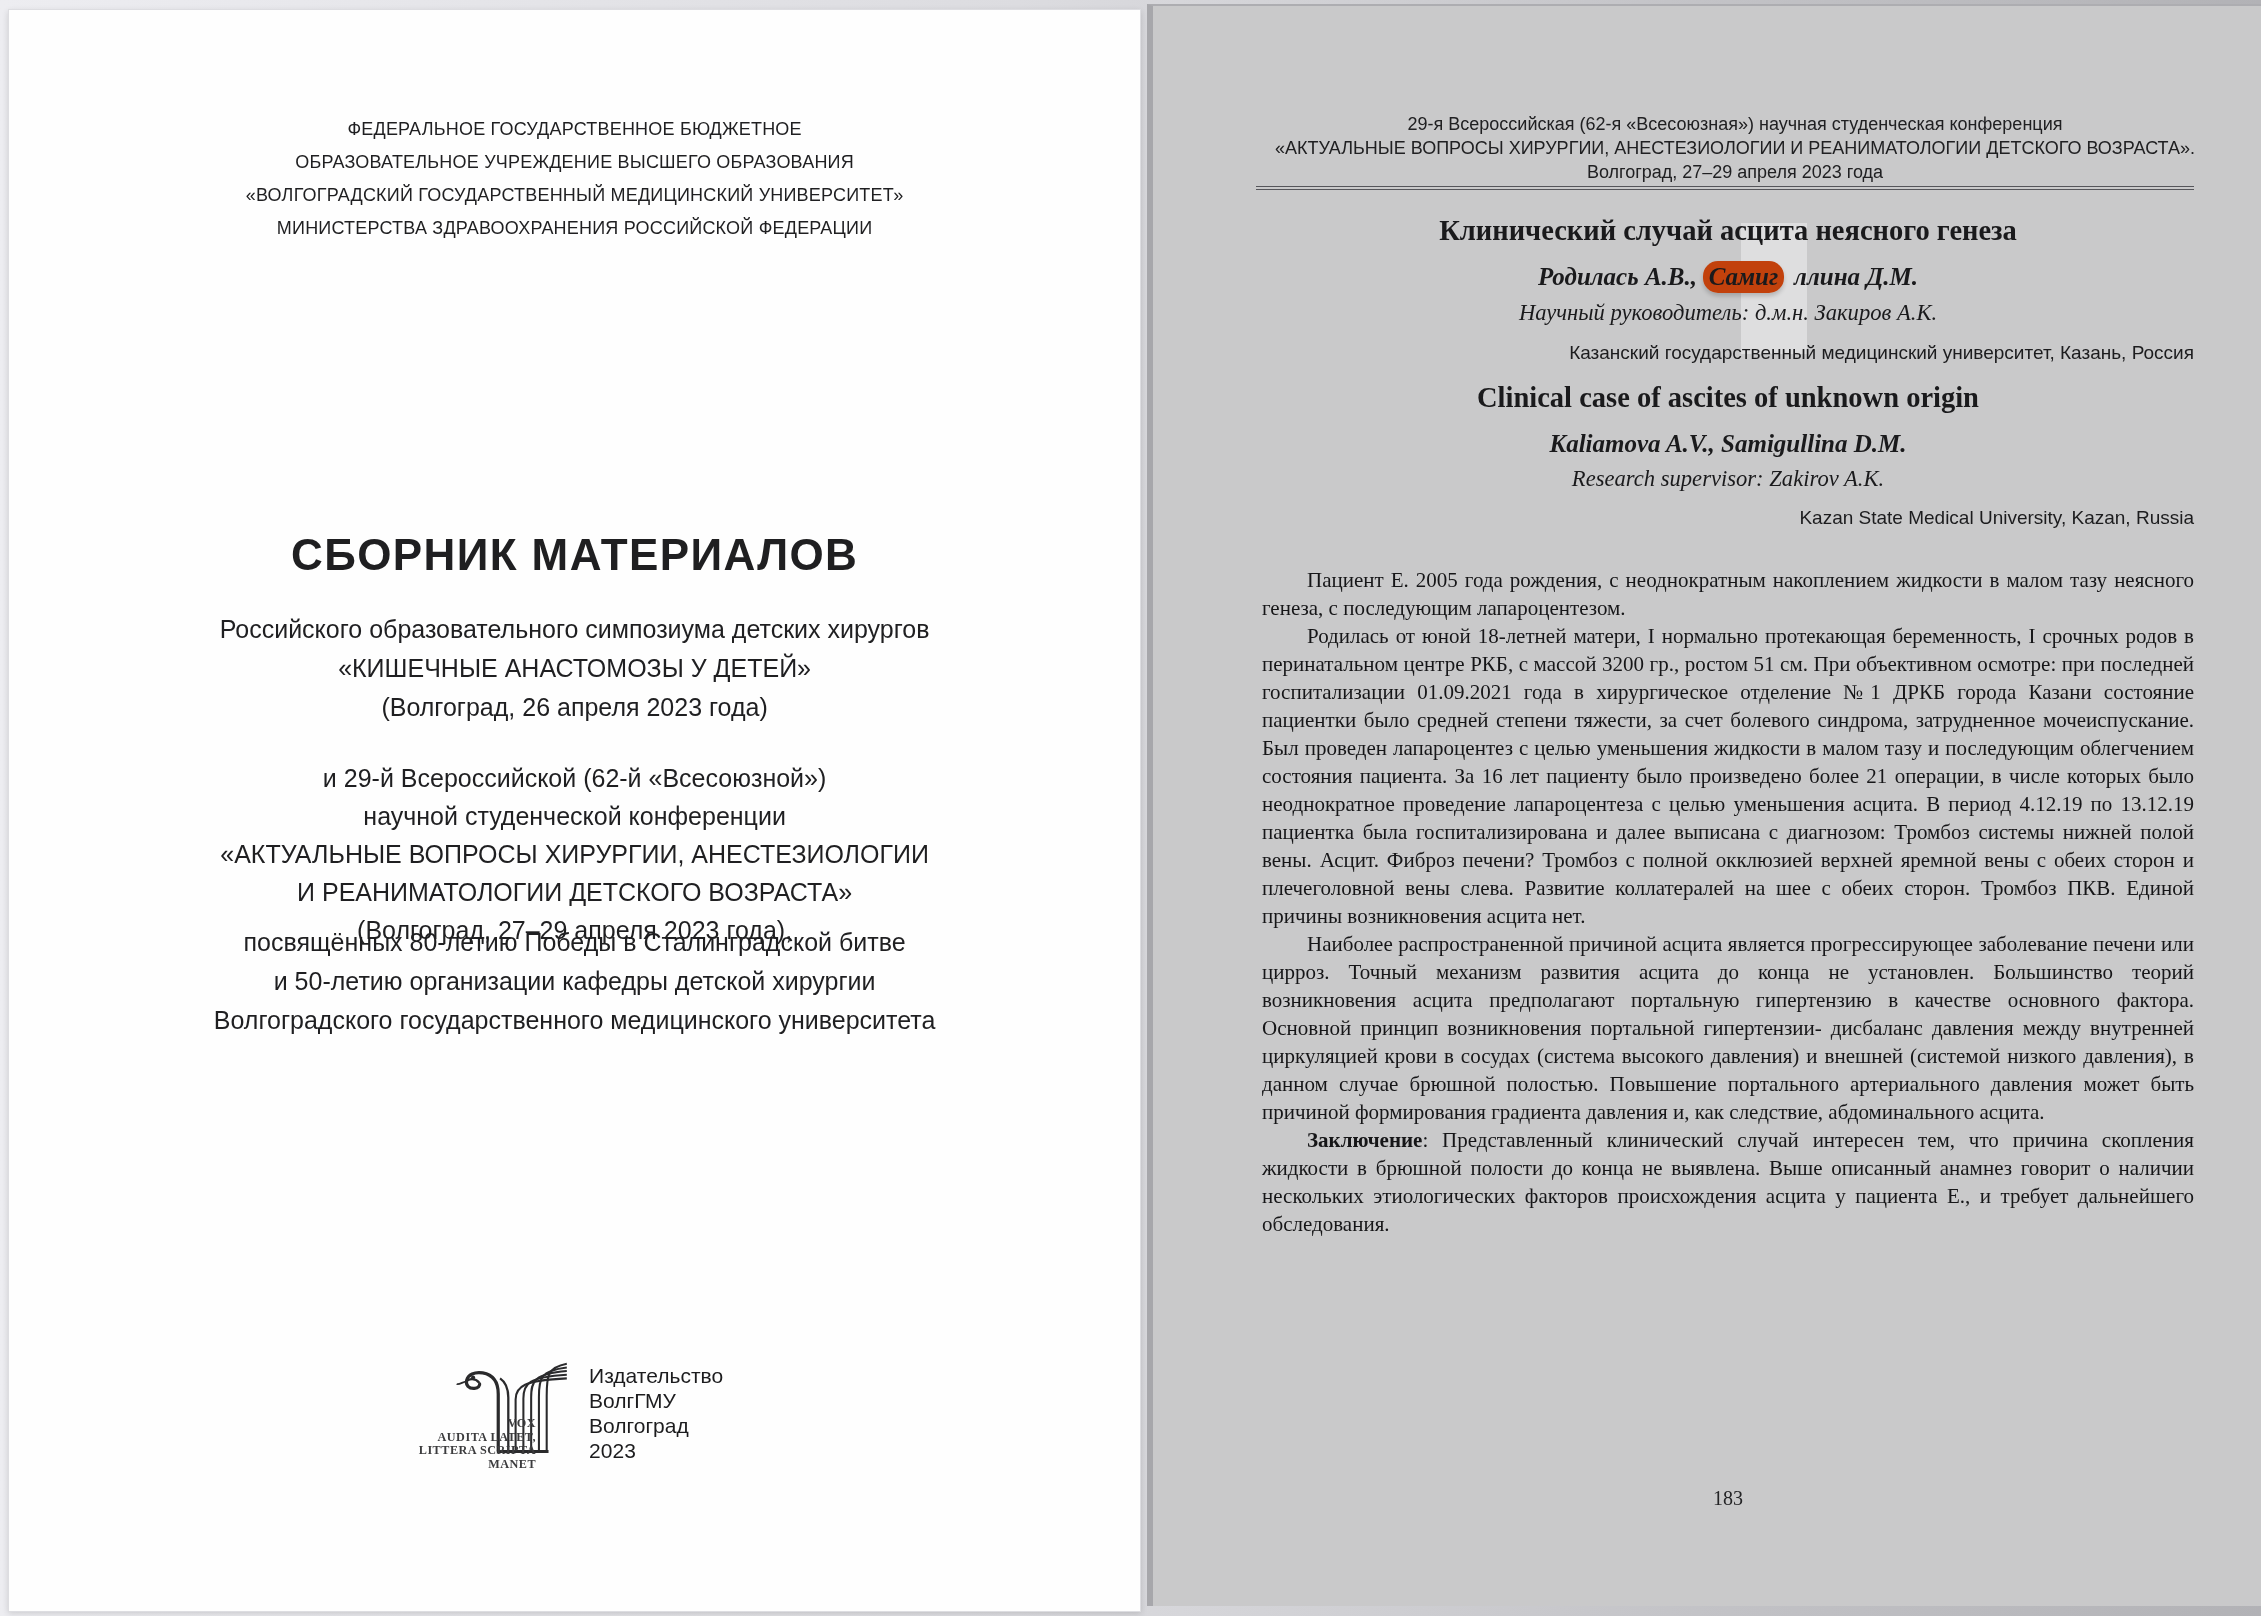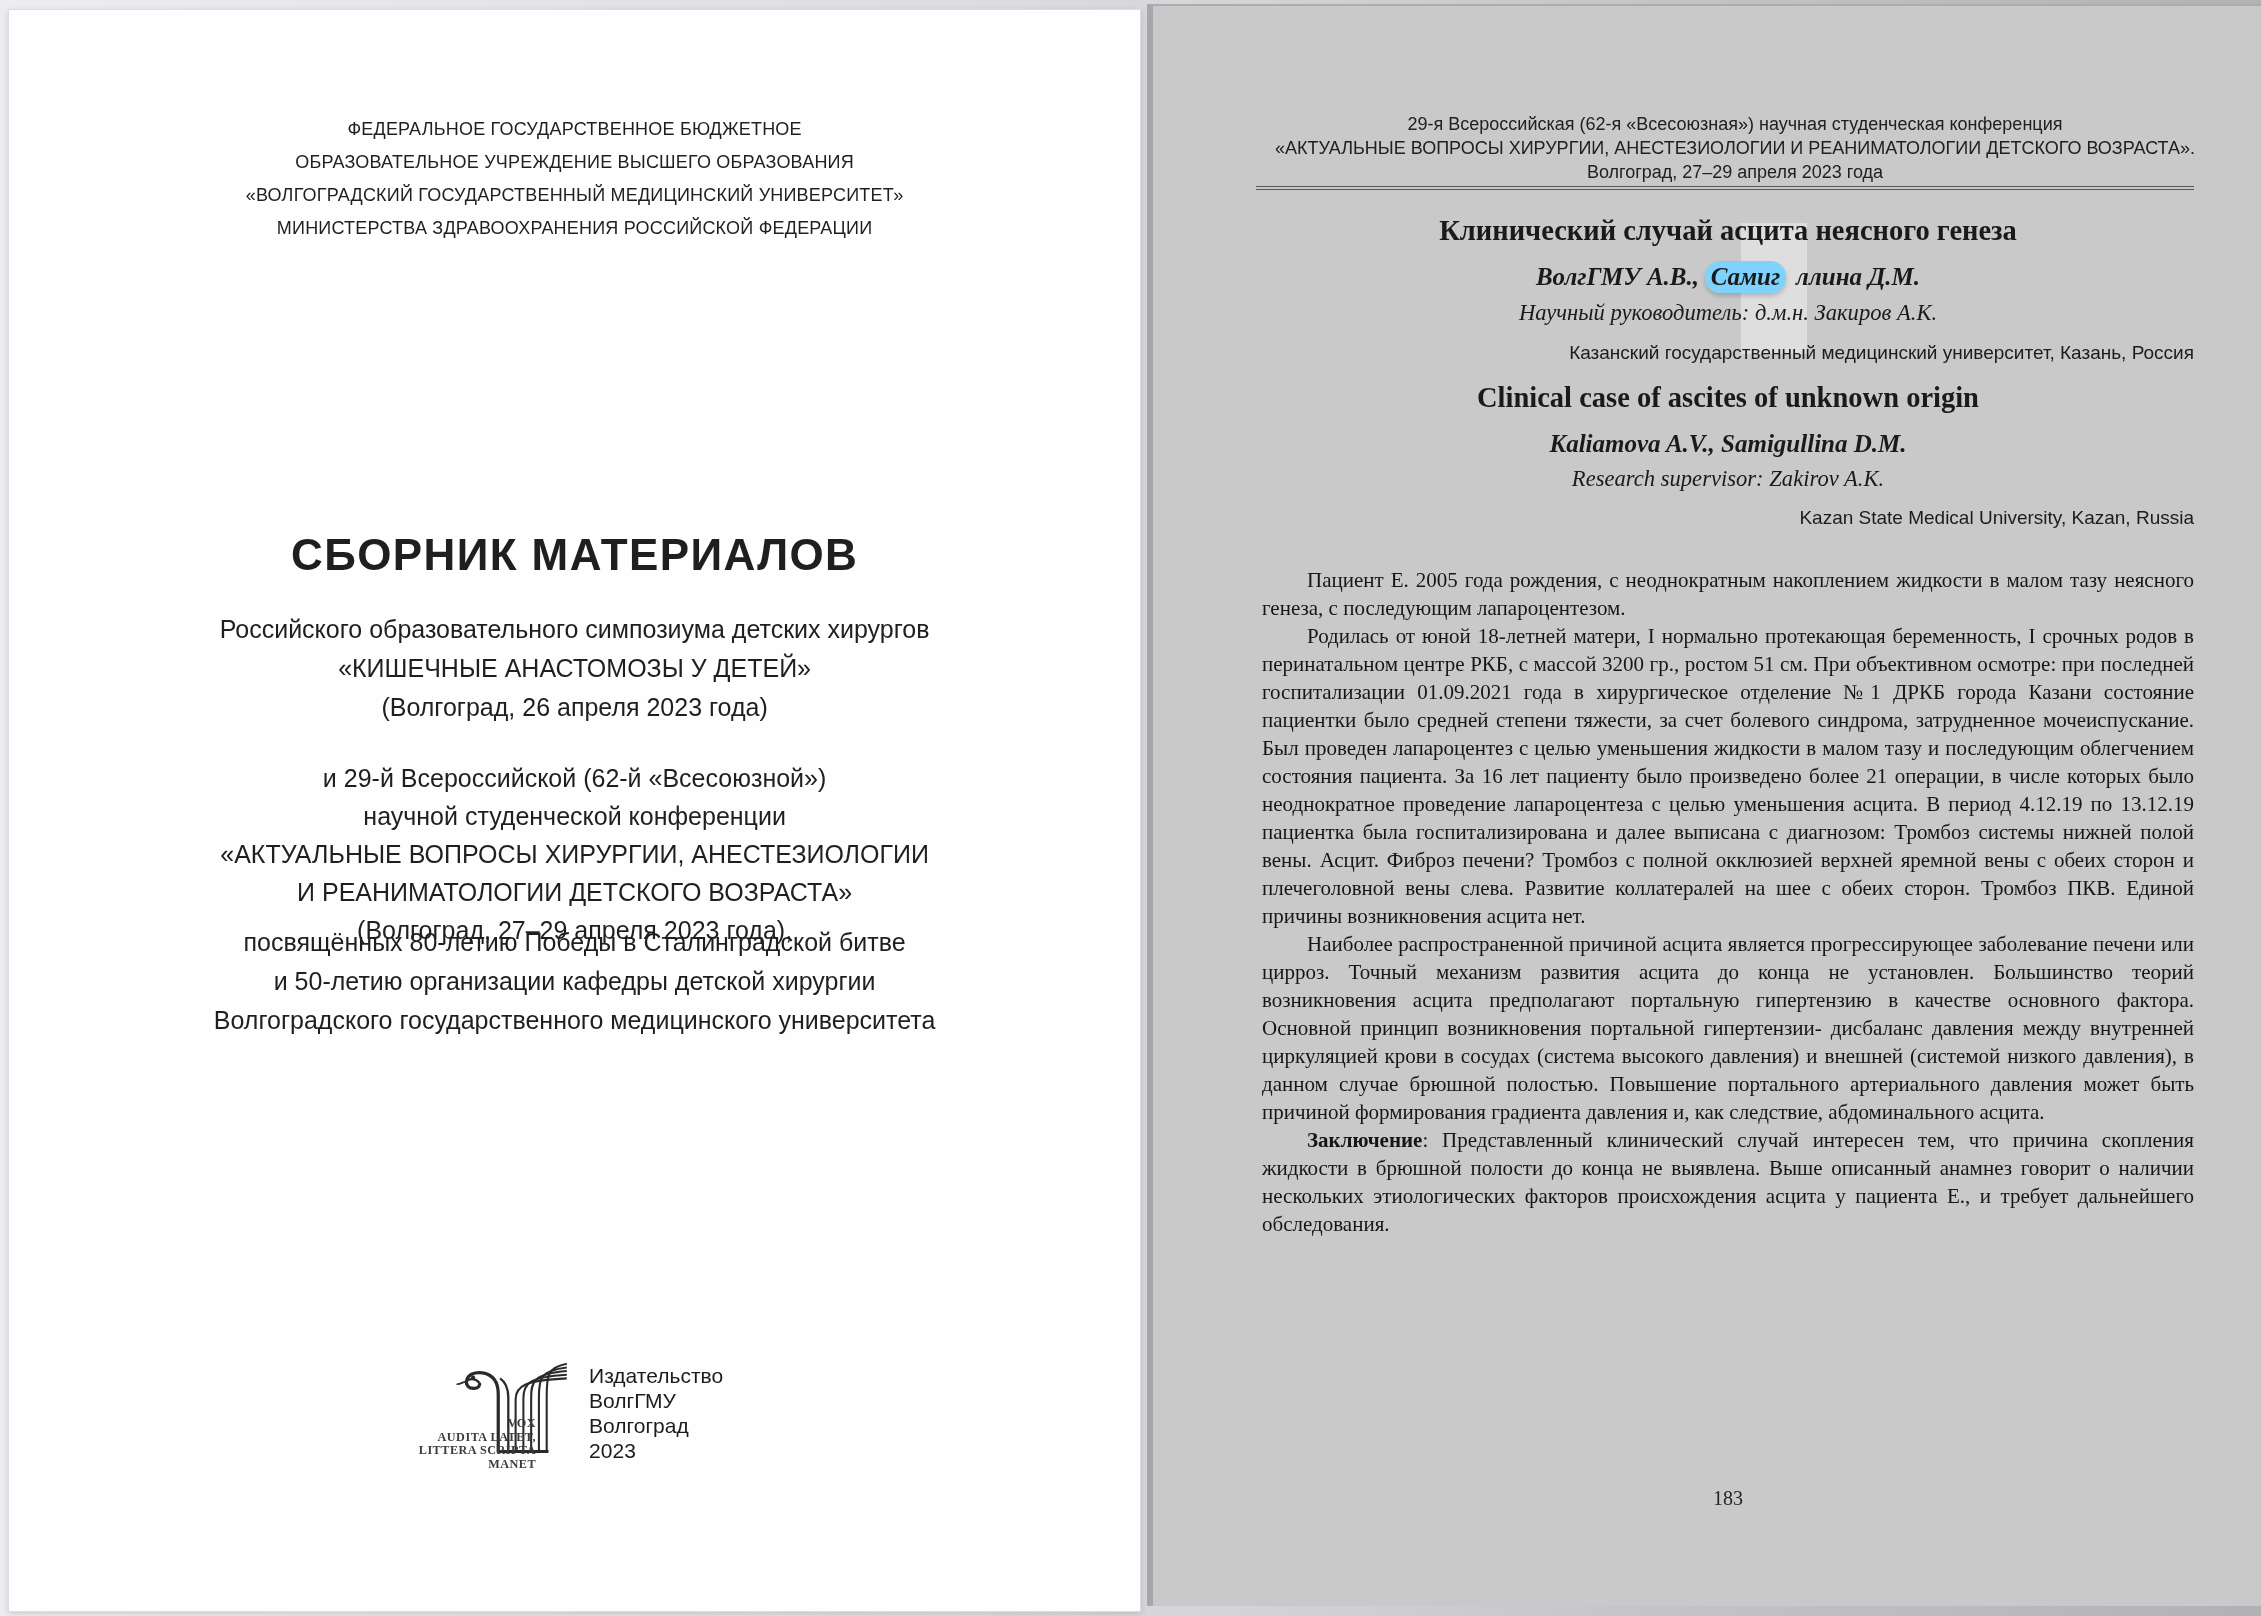--- a/index.html
+++ b/index.html
@@ -58,21 +58,21 @@
   .rp-supervisor-en{top:460px;font-size:22.6px;font-style:italic;}
   .rp-affil-en{top:501px;}
   .rp-body{
     position:absolute;left:109px;top:560px;width:932px;
     font-family:"Liberation Serif","DejaVu Serif",serif;
     font-size:21px;line-height:28px;text-align:justify;color:#161618;
   }
   .rp-body p{margin:0;text-indent:45px;}
   .bold{font-weight:700;}
   .hl{
-    background:#7dd3fc;padding:1.8px 5.4px 3.6px 5.4px;border-radius:15px;
+    background:#c2410c;padding:1.8px 5.4px 3.6px 5.4px;border-radius:15px;
     box-shadow:0 3.2px 4.1px rgba(0,0,0,.18);
     font-family:Liberation Serif, serif;
   }
   .ghost{color:transparent;}
   .rp-pagenum{
     position:absolute;left:109px;top:1481px;width:932px;text-align:center;
     font-family:"Liberation Serif","DejaVu Serif",serif;font-size:20px;color:#242426;
   }
   .logo-stroke{fill:none;stroke:#2a2a2c;}
 </style>
@@ -147,21 +147,21 @@
     <div>29-я Всероссийская (62-я «Всесоюзная») научная студенческая конференция</div>
     <div>«АКТУАЛЬНЫЕ ВОПРОСЫ ХИРУРГИИ, АНЕСТЕЗИОЛОГИИ И РЕАНИМАТОЛОГИИ ДЕТСКОГО ВОЗРАСТА».</div>
     <div>Волгоград, 27–29 апреля 2023 года</div>
   </div>
 
   <div class="rp-rule"></div>
 
   <div class="rp-center rp-title serif">Клинический случай асцита неясного генеза</div>
 
   <div class="rp-center rp-authors serif">
-    <span>ВолгГМУ А.В., </span><span class="hl">Самиг</span><span class="ghost">у</span><span>ллина Д.М.</span>
+    <span>Родилась А.В., </span><span class="hl">Самиг</span><span class="ghost">у</span><span>ллина Д.М.</span>
   </div>
 
   <div class="rp-center rp-supervisor serif">Научный руководитель: д.м.н. Закиров А.К.</div>
 
   <div class="rp-affil rp-affil-ru">Казанский государственный медицинский университет, Казань, Россия</div>
 
   <div class="rp-center rp-title-en serif">Clinical case of ascites of unknown origin</div>
 
   <div class="rp-center rp-authors-en serif">Kaliamova A.V., Samigullina D.M.</div>
 

